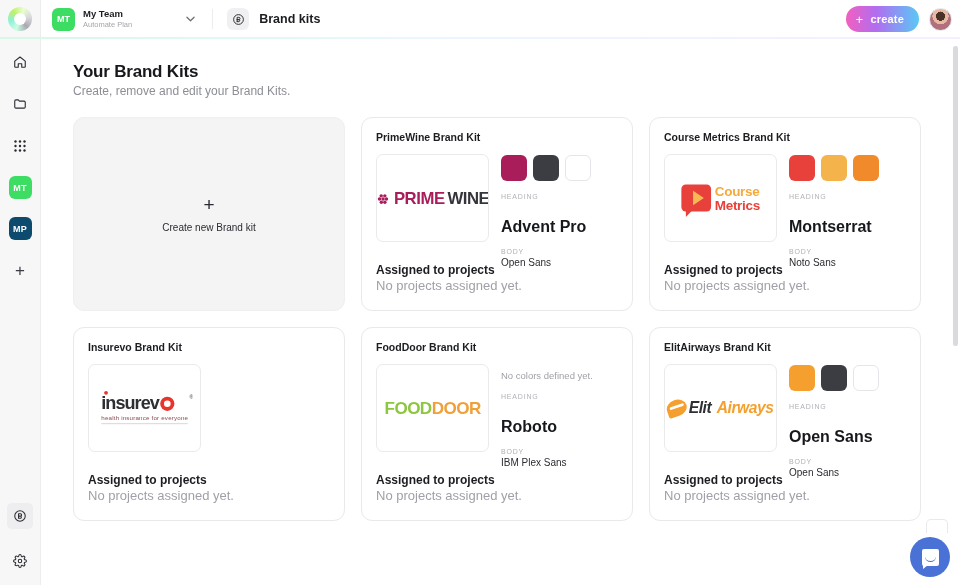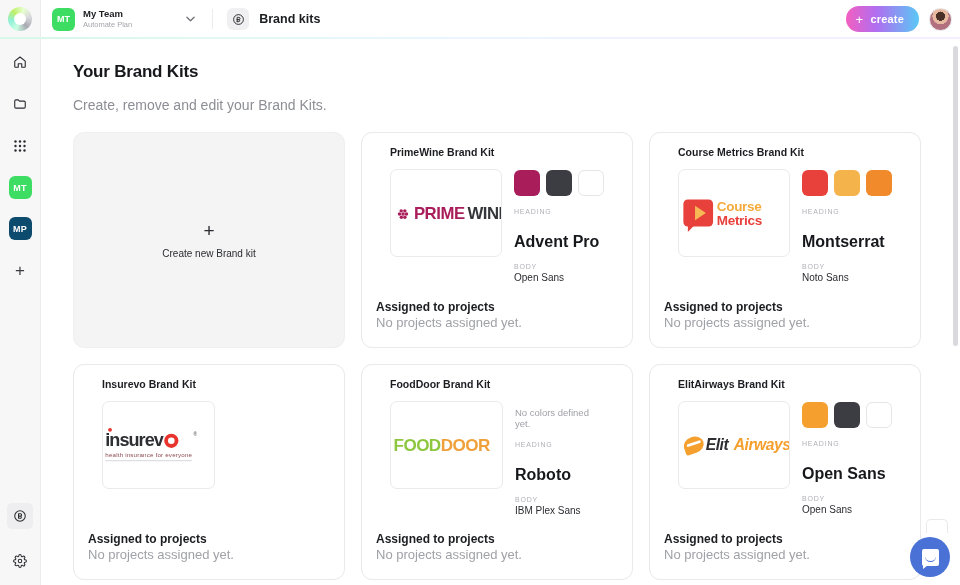--- a/index.html
+++ b/index.html
@@ -95,55 +95,55 @@
   .main {
     position: absolute; left: 41px; top: 40px; right: 0; bottom: 0;
     background: #ffffff; overflow: hidden;
   }
   .scroll-thumb {
     position: absolute; right: 2px; top: 6px; width: 5px; height: 300px;
     background: #d9d9de; border-radius: 3px;
   }
   .page-head { padding: 22px 0 0 32px; }
   .page-title { font-size: 17px; font-weight: bold; color: #17181c; letter-spacing: -.2px; }
-  .page-sub { font-size: 14px; color: #8d8e95; margin-top: 15px; }
+  .page-sub { font-size: 12px; color: #8d8e95; margin-top: 2px; }
 
   .grid {
     margin: 19px 0 0 32px;
     display: grid;
     grid-template-columns: repeat(3, 272px);
     gap: 16px;
     width: 848px;
   }
 
   .kit-card {
-    height: 216px;
+    height: 194px;
     background: #ffffff;
     border: 1px solid #e9e9ec;
     border-radius: 11px;
-    padding: 13px 28px;
+    padding: 13px 14px;
     position: relative;
   }
   .kit-card.empty {
     background: #f4f4f5;
     border: 1px solid #efeff1;
     display: flex; flex-direction: column;
     align-items: center; justify-content: center;
     cursor: pointer;
   }
   .empty-plus { font-size: 19px; color: #2b2c31; line-height: 1; font-weight: 300; }
   .empty-label { font-size: 10px; color: #2b2c31; margin-top: 8px; }
 
   .kit-title { font-size: 10.5px; font-weight: bold; color: #1c1d21; }
   .kit-body { display: flex; gap: 12px; margin-top: 11px; }
   .logo-box {
     width: 113px; height: 88px;
     border: 1px solid #eaeaed; border-radius: 7px;
     background: #fff;
-    display: flex; align-items: center; 
+    display: flex; align-items: center; justify-content: center;
     overflow: hidden;
   }
   .kit-right { flex: 1; padding-top: 1px; }
   .swatches { display: flex; gap: 6px; }
   .swatch { width: 26px; height: 26px; border-radius: 6px; }
   .swatch.outline { border: 1px solid #e6e6ea; }
   .no-colors { font-size: 9.5px; color: #a0a1a8; padding-top: 5px; }
   .type-label { font-size: 7px; color: #b0b1b7; letter-spacing: .8px; margin-top: 12px; }
   .type-heading { font-size: 16px; font-weight: bold; color: #17181c; margin-top: 18px; }
   .type-body { font-size: 10px; color: #2b2c31; margin-top: 2px; }

